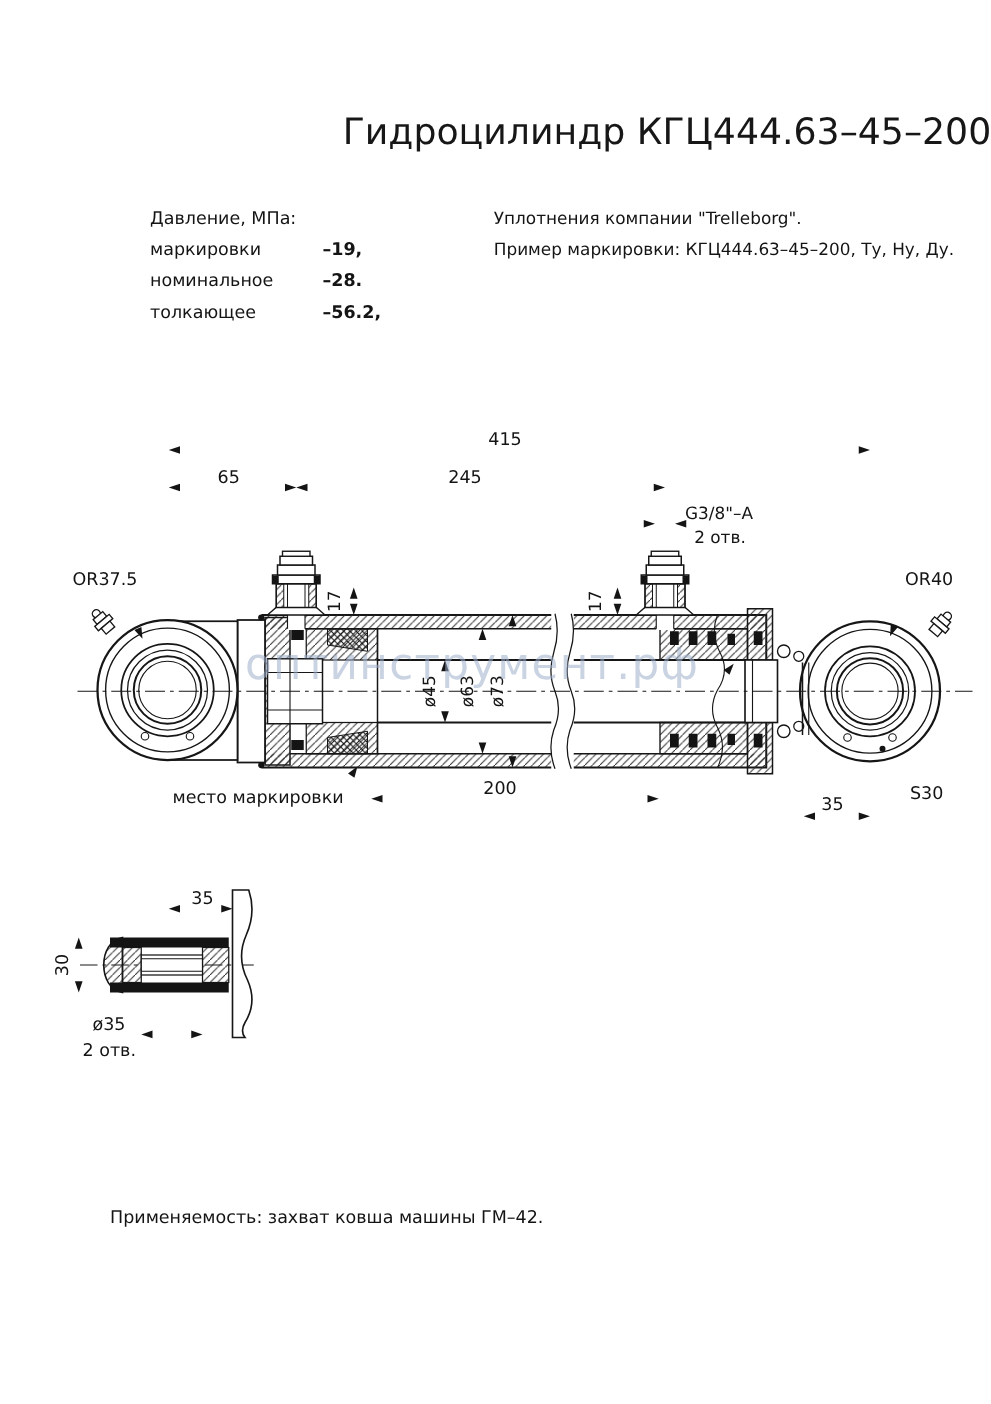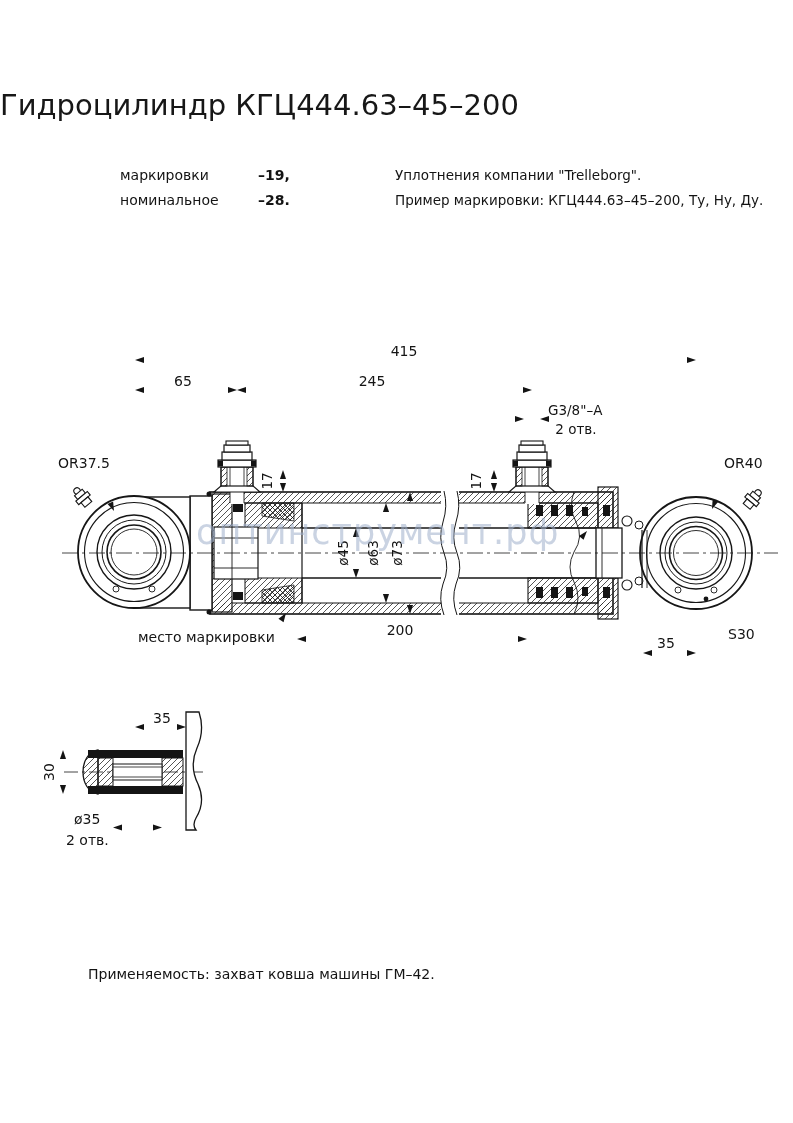--- a/index.html
+++ b/index.html
@@ -1,18 +1,18 @@
 <!DOCTYPE html>
 <html><head>
 <meta charset="utf-8">
 <style>
   html,body{margin:0;padding:0;background:#e8e8e8;}
   .sheet{position:relative;width:793px;height:1123px;background:#ffffff;margin:0 auto;
          font-family:"DejaVu Sans",sans-serif;color:#141414;overflow:hidden;}
-  .title{position:absolute;left:0;top:88px;width:100%;text-align:left;
+  .title{position:absolute;left:0;top:88px;width:100%;text-align:right;
          font-size:29px;letter-spacing:0px;color:#171717;}
   .specs{position:absolute;left:120px;top:163px;width:270px;font-size:14px;}
   .spec-row{display:flex;height:25px;line-height:25px;}
   .spec-row .lbl{width:138px;}
   .spec-row .val{flex:1;white-space:pre;font-weight:bold;}
   .notes{position:absolute;left:395px;top:163px;width:360px;font-size:13.5px;}
   .notes div{height:25px;line-height:25px;white-space:nowrap;}
   .application{position:absolute;left:88px;top:966px;font-size:14px;}
   .watermark{position:absolute;left:196px;top:512px;font-size:35px;letter-spacing:1px;
              color:#9fb0cc;opacity:0.55;z-index:5;pointer-events:none;}
@@ -23,26 +23,34 @@
 </style>
 </head>
 <body>
 
 <div class="sheet">
 
   <div class="title">Гидроцилиндр КГЦ444.63–45–200</div>
 
   <div class="specs">
     <div class="spec-row">
+        <span class="lbl">Давление, МПа:</span>
+        <span class="val"></span>
+      </div>
+    <div class="spec-row">
         <span class="lbl">маркировки</span>
         <span class="val">–19,</span>
       </div>
     <div class="spec-row">
         <span class="lbl">номинальное</span>
         <span class="val">–28.</span>
+      </div>
+    <div class="spec-row">
+        <span class="lbl">толкающее</span>
+        <span class="val">–56.2,</span>
       </div>
   </div>
 
   <div class="notes">
     <div>Уплотнения компании "Trelleborg".</div>
     <div>Пример маркировки: КГЦ444.63–45–200, Ту, Ну, Ду.</div>
   </div>
 
   <div class="watermark">оптинструмент.рф</div>
 

